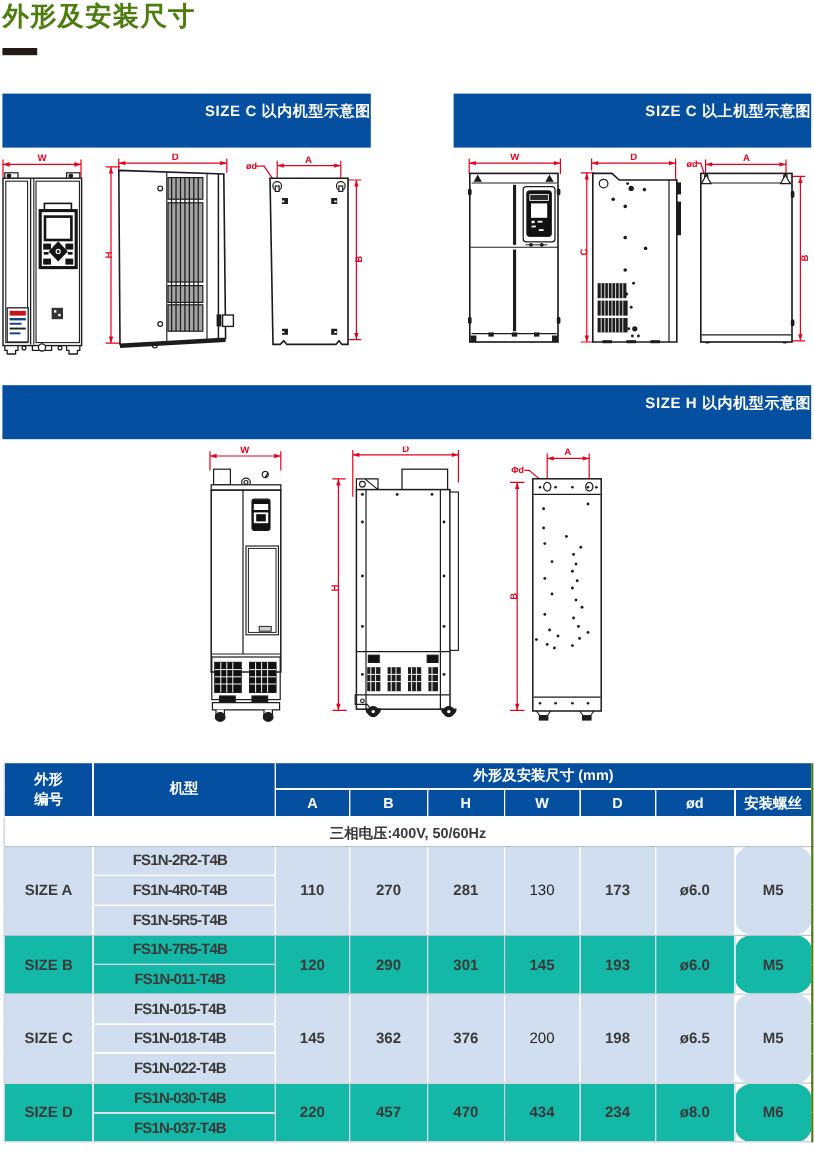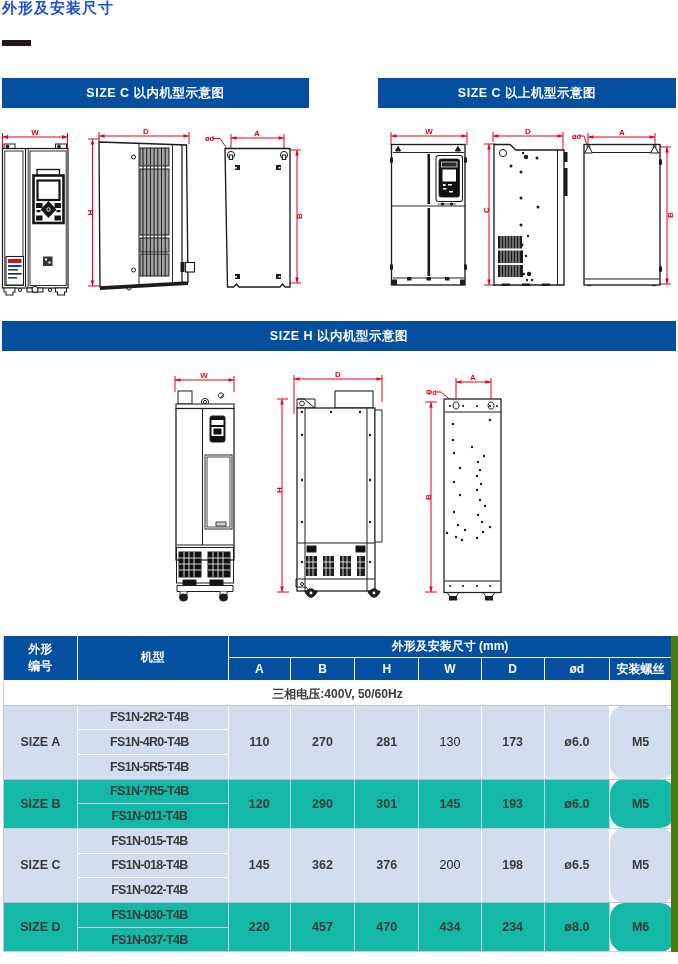--- a/index.html
+++ b/index.html
@@ -1,22 +1,22 @@
 <!DOCTYPE html>
 <html><head>
 <meta charset="utf-8">
 <style>
 html,body{margin:0;padding:0;}
 body{width:678px;height:964px;position:relative;font-family:"Liberation Sans",sans-serif;background:#fff;overflow:hidden;}
 .abs{position:absolute;}
-.title{left:2px;top:-1px;font-size:15px;font-weight:bold;color:#1d4ed8;letter-spacing:1px;}
+.title{left:2px;top:-1px;font-size:22px;font-weight:bold;color:#4d7c0f;letter-spacing:1px;}
 .dash{left:2px;top:40px;width:29px;height:6px;background:#231916;}
-.banner{background:#054fa1;color:#fff;font-size:12.5px;font-weight:bold;text-align:center;line-height:30px;height:30px;letter-spacing:0.5px;}
+.banner{background:#054fa1;color:#fff;font-size:12.5px;font-weight:bold;text-align:right;line-height:30px;height:45px;letter-spacing:0.5px;}
 svg{position:absolute;display:block;}
-table{position:absolute;left:3px;top:636px;border-left:1px solid #c6cedb;border-right:7px solid #4d7c0f;border-bottom:1px solid #b9c1cc;border-collapse:collapse;table-layout:fixed;font-size:12.5px;color:#3a3a3a;}
+table{position:absolute;left:3px;top:636px;border-left:1px solid #c6cedb;border-right:2px solid #4d7c0f;border-bottom:1px solid #b9c1cc;border-collapse:collapse;table-layout:fixed;font-size:12.5px;color:#3a3a3a;}
 td,th{padding:0;text-align:center;vertical-align:middle;overflow:hidden;font-weight:bold;}
 td.m{letter-spacing:-0.7px;padding-right:7px;}
 th{background:#054fa1;color:#fff;font-weight:bold;font-size:12px;}
 tr.h1 th{height:21px;border-bottom:1px solid #fff;}
 th{border-right:1px solid #fff;}
 th.last{border-right:none;}
 tr.h2 th{height:22px;}
 tr.volt td{height:20px;border-bottom:1px solid #bcc3cd;text-align:center;font-size:12px;padding-top:4px;}
 tr.r td{height:23.7px;}
 tr.ga td{background:#d1def0;border-right:1px solid #fff;border-bottom:1px solid #fff;}

